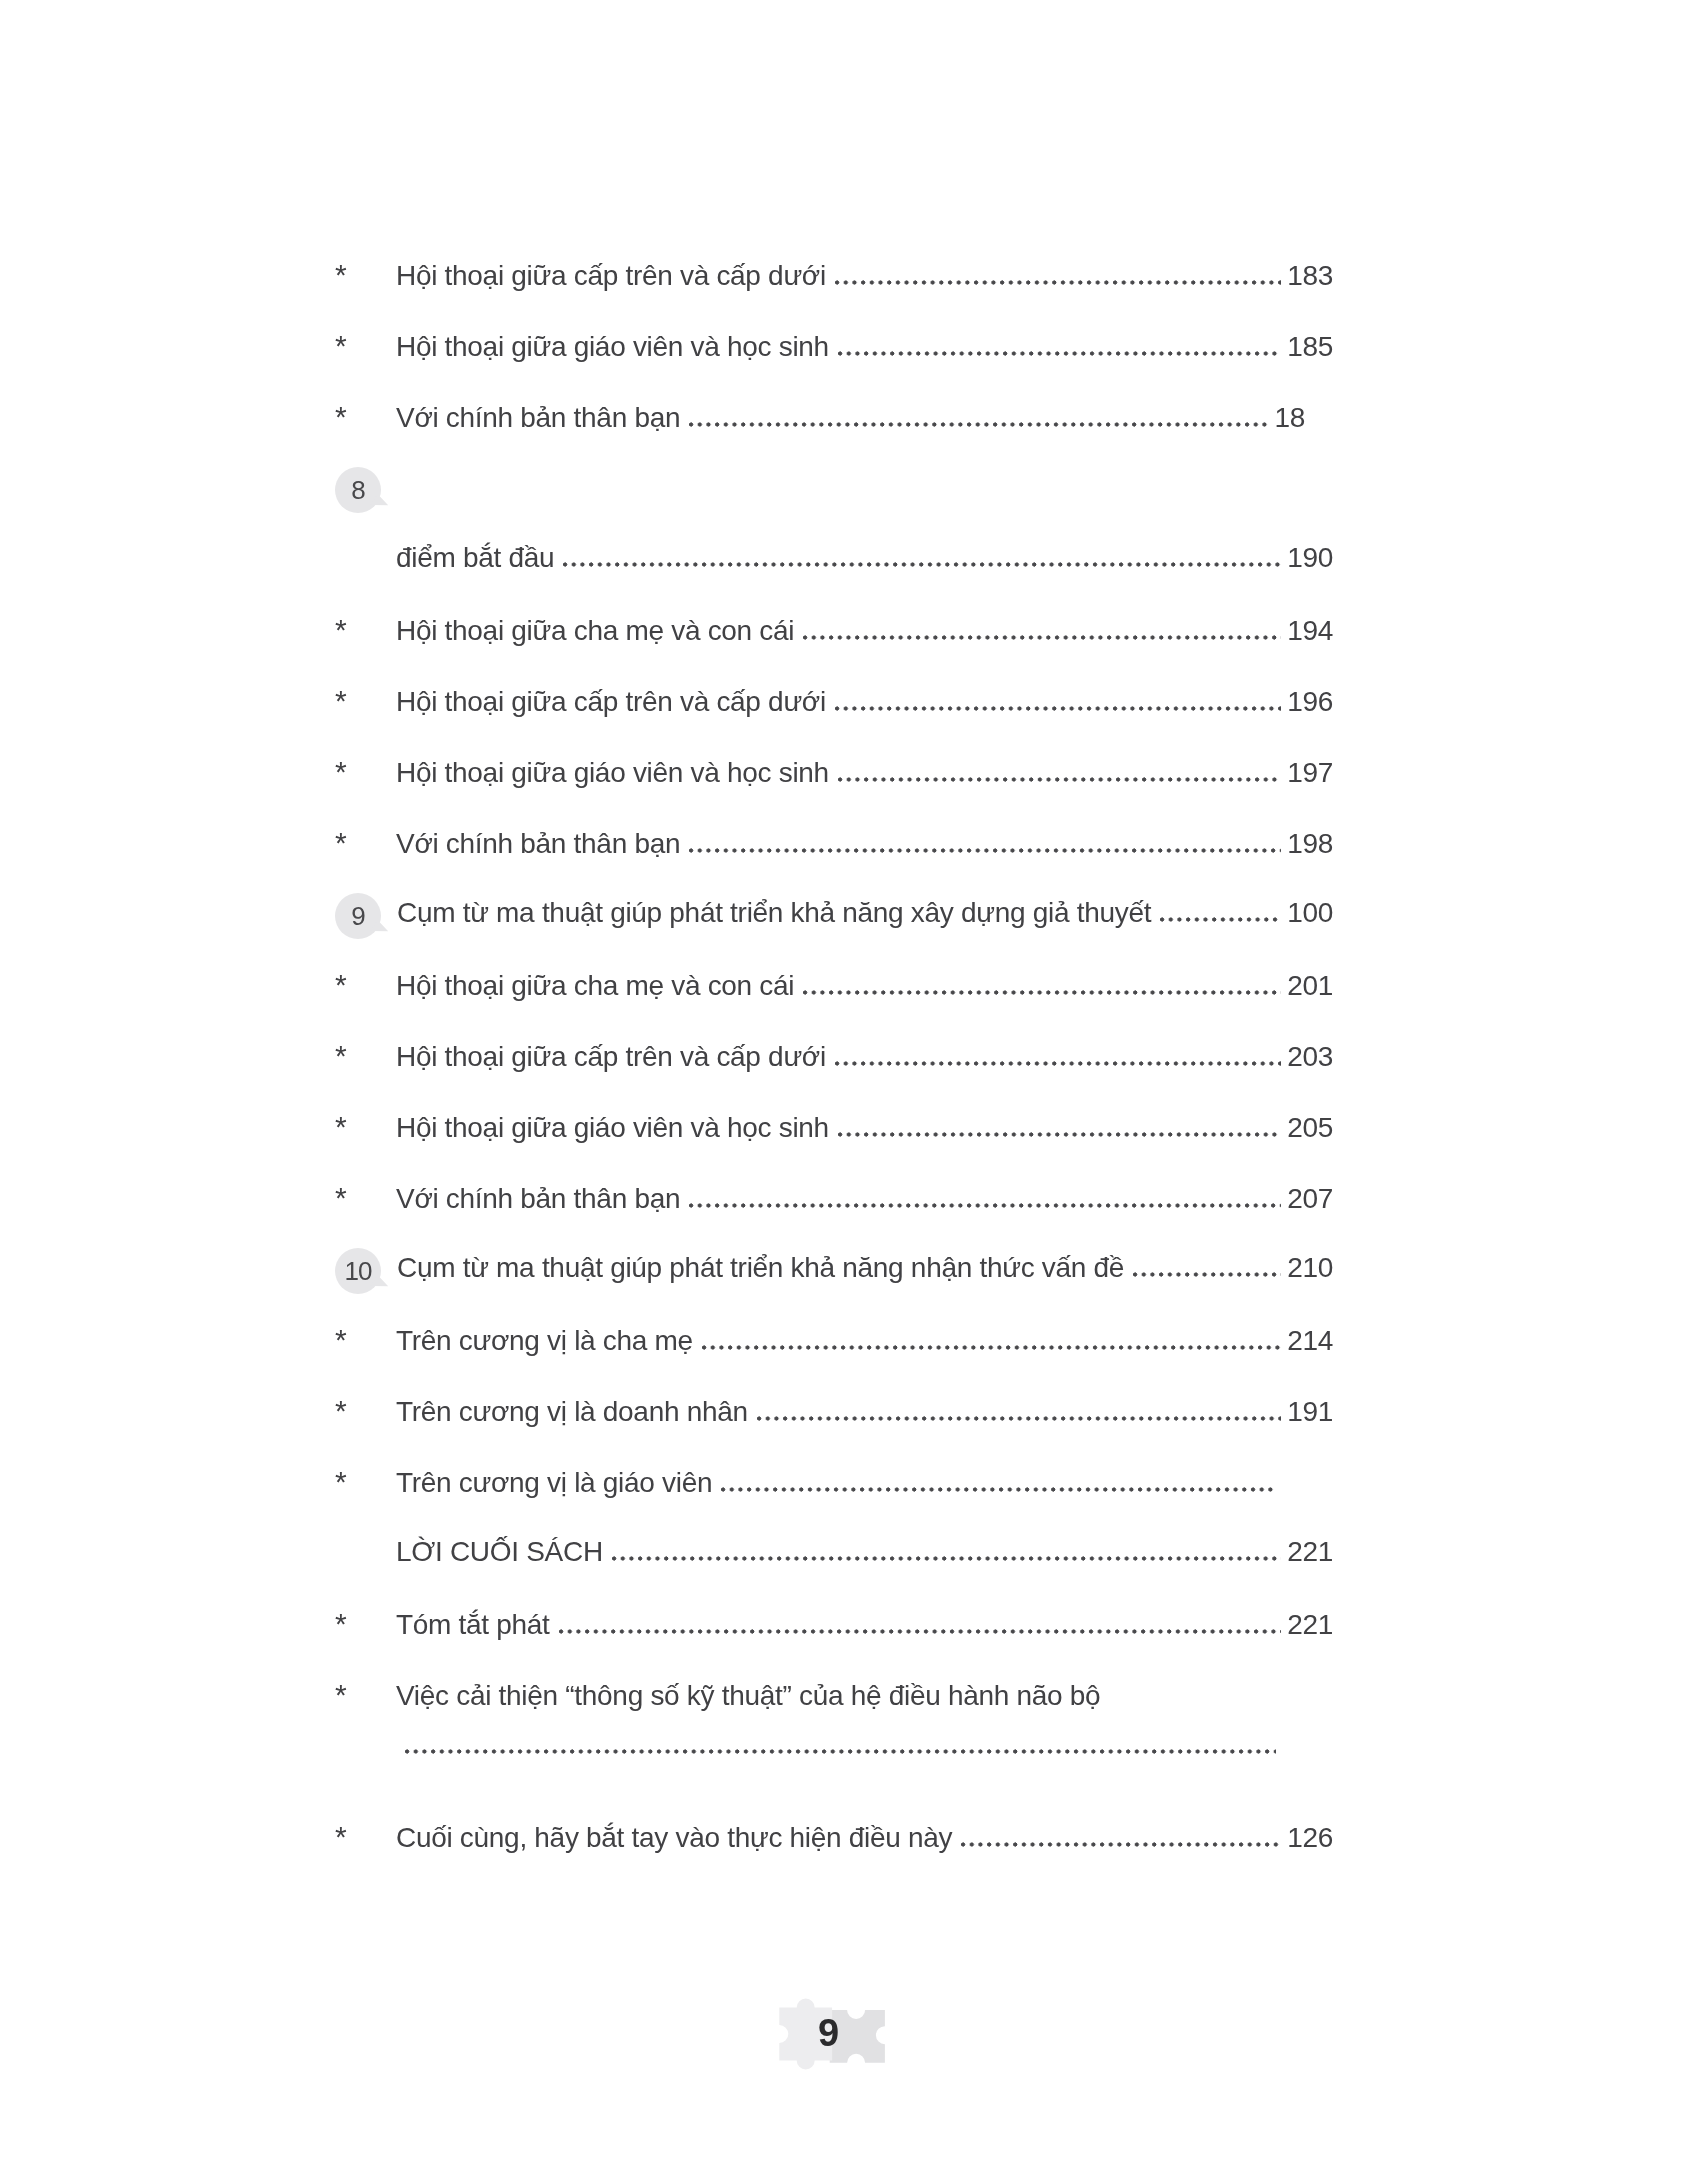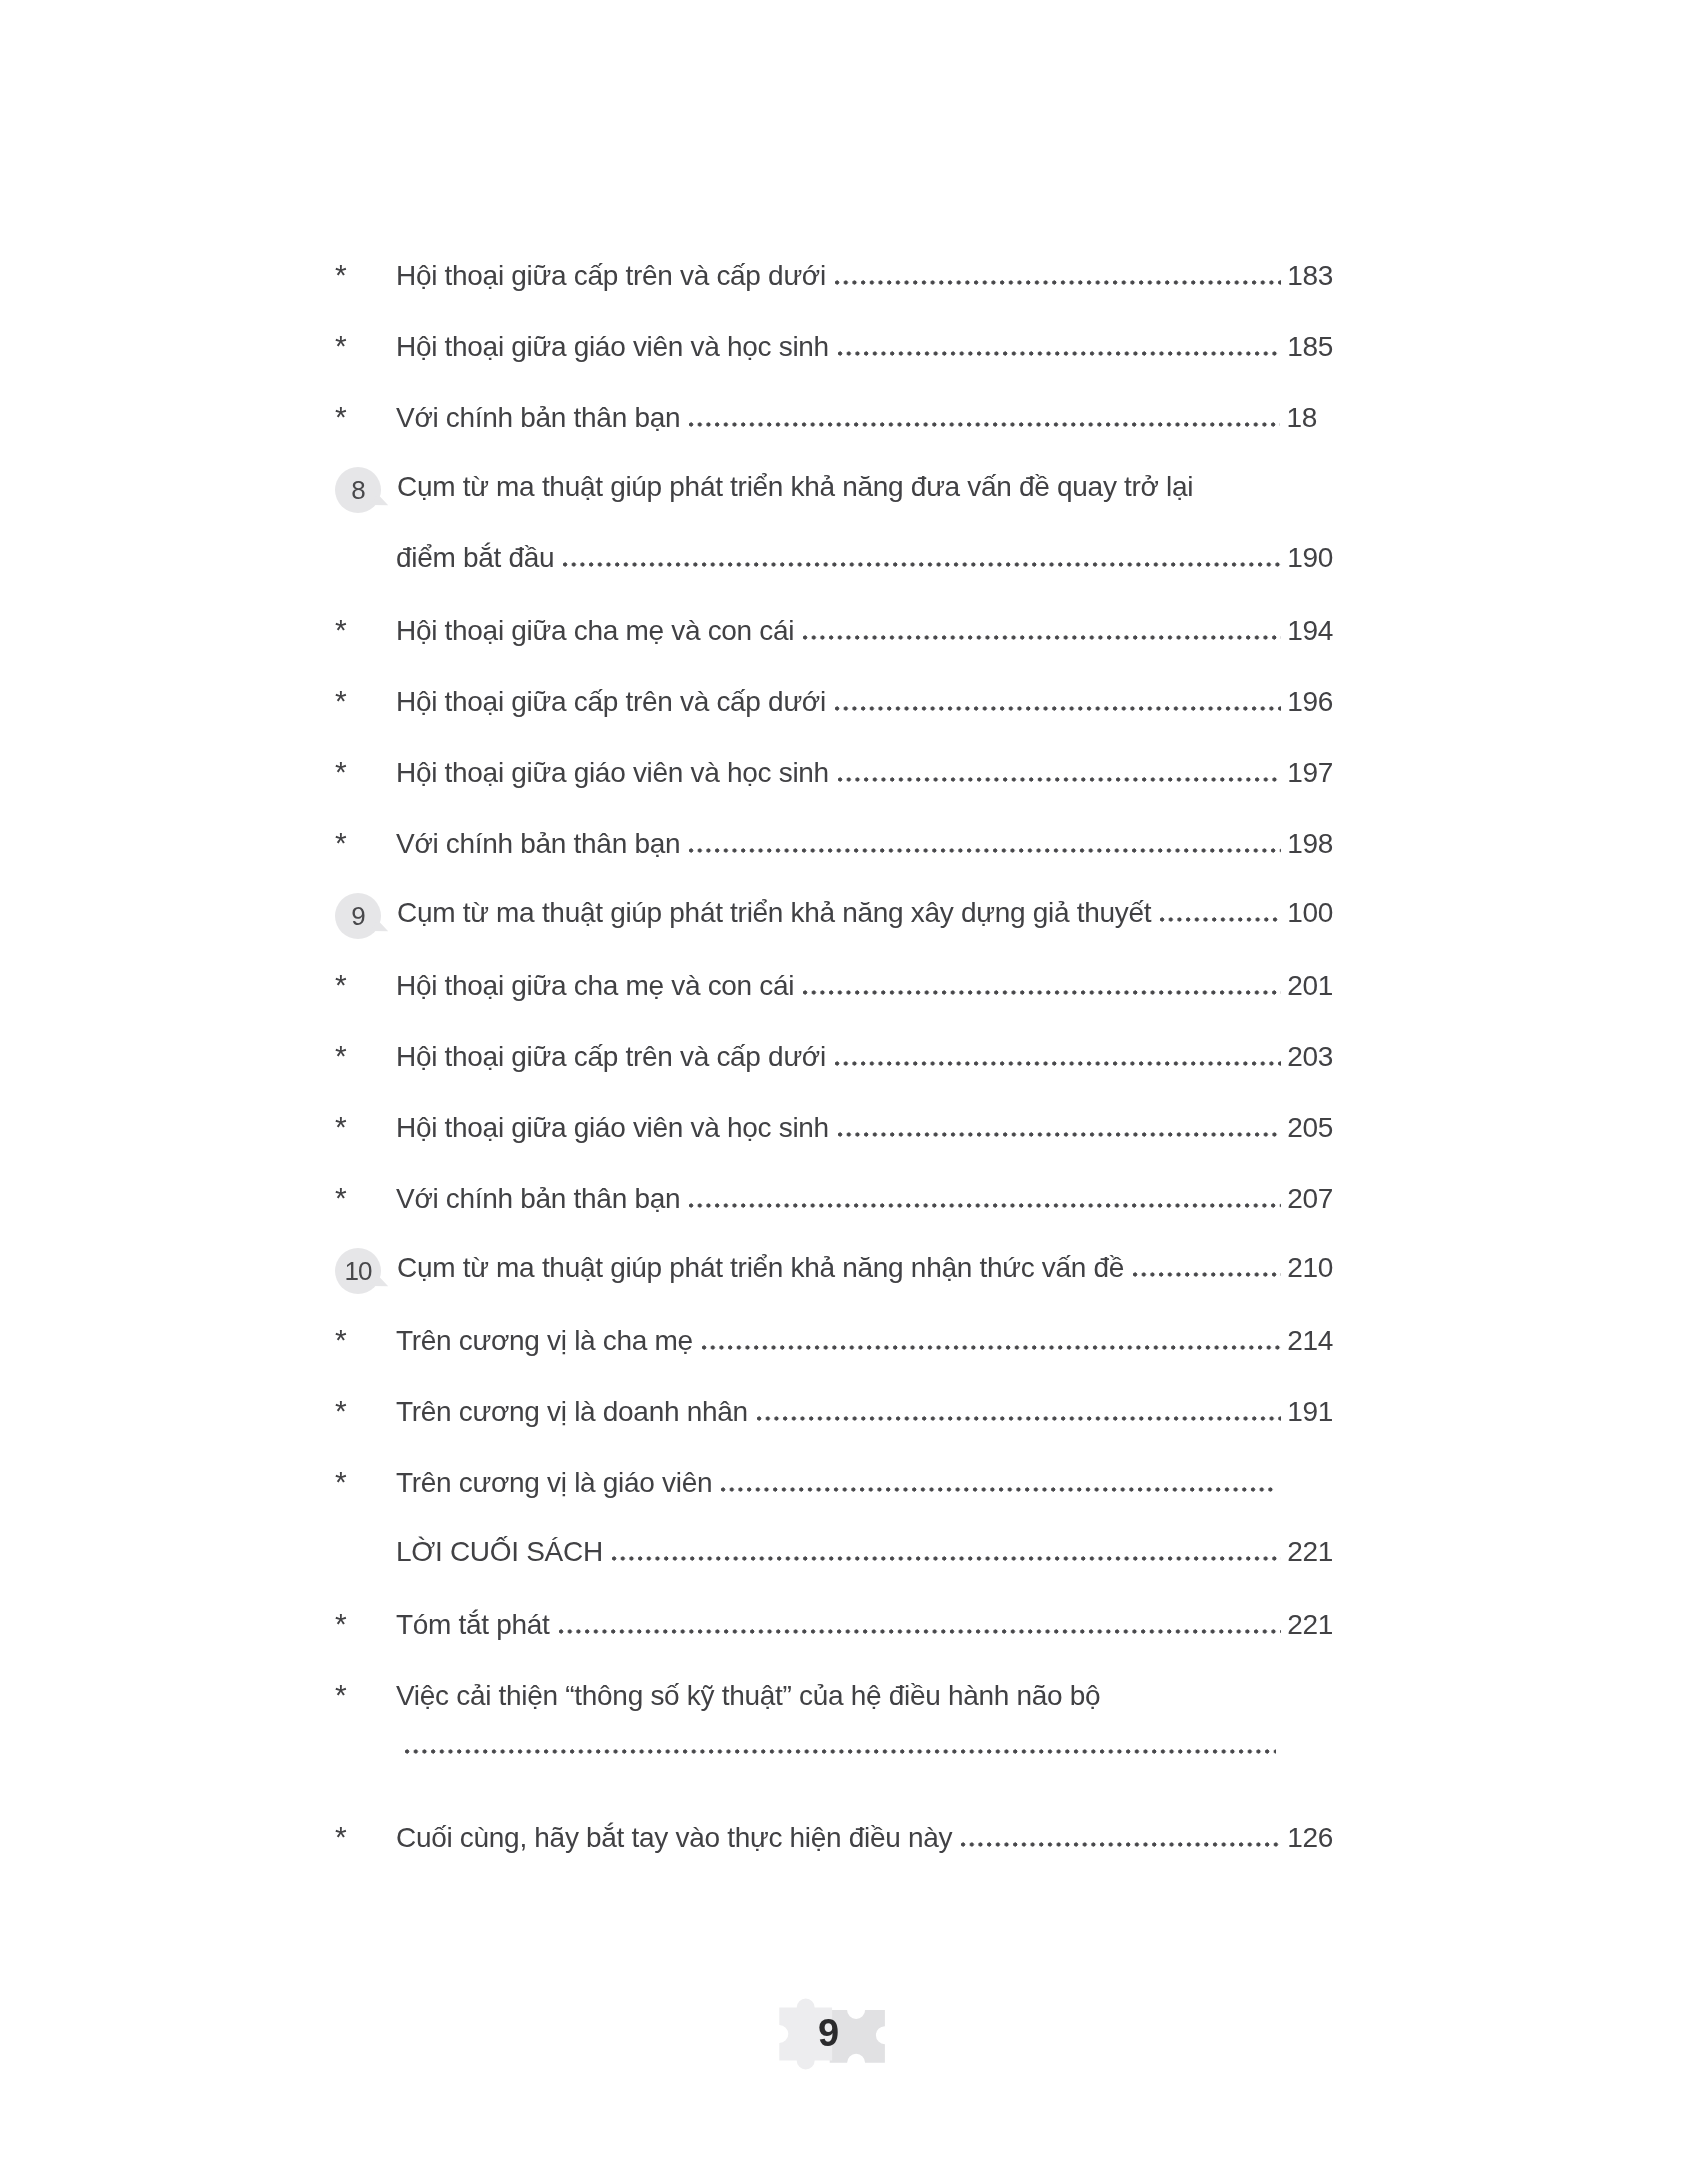--- a/index.html
+++ b/index.html
@@ -39,21 +39,21 @@
     min-width: 24px;
     height: 5px;
     margin: 0 6px 0 9px;
     background-image: radial-gradient(circle at 2.2px 50%, #48484b 1.9px, rgba(0,0,0,0) 2.3px);
     background-size: 8.7px 5px;
     background-repeat: repeat-x;
     background-position: left bottom;
   }
   .num { flex: none; }
   .row.no-num .dots { margin-right: 57px; }
-  .row.short-num .num { margin-right: 16px; }
+  .row.short-num .num { margin-right: 28px; }
 
   
   .bubble {
     flex: none;
     position: relative;
     width: 46px; height: 46px;
     margin-right: 16px;
     border-radius: 50%;
     background: #e6e6e8;
     align-self: flex-start;
@@ -119,21 +119,20 @@
       <span class="marker">*</span>
       <span class="txt">Với chính bản thân bạn</span>
       <span class="dots"></span>
       <span class="num">18</span>
     </div>
 
     <div class="row">
       <span class="bubble">
           <span class="bubble-num">8</span>
         </span>
-      <span class="txt">Cụm từ ma thuật giúp phát triển khả năng đưa vấn đề quay trở lại</span>
     </div>
     <div class="row">
       <span class="marker"></span>
       <span class="txt">điểm bắt đầu</span>
       <span class="dots"></span>
       <span class="num">190</span>
     </div>
 
     <div class="row">
       <span class="marker">*</span>

